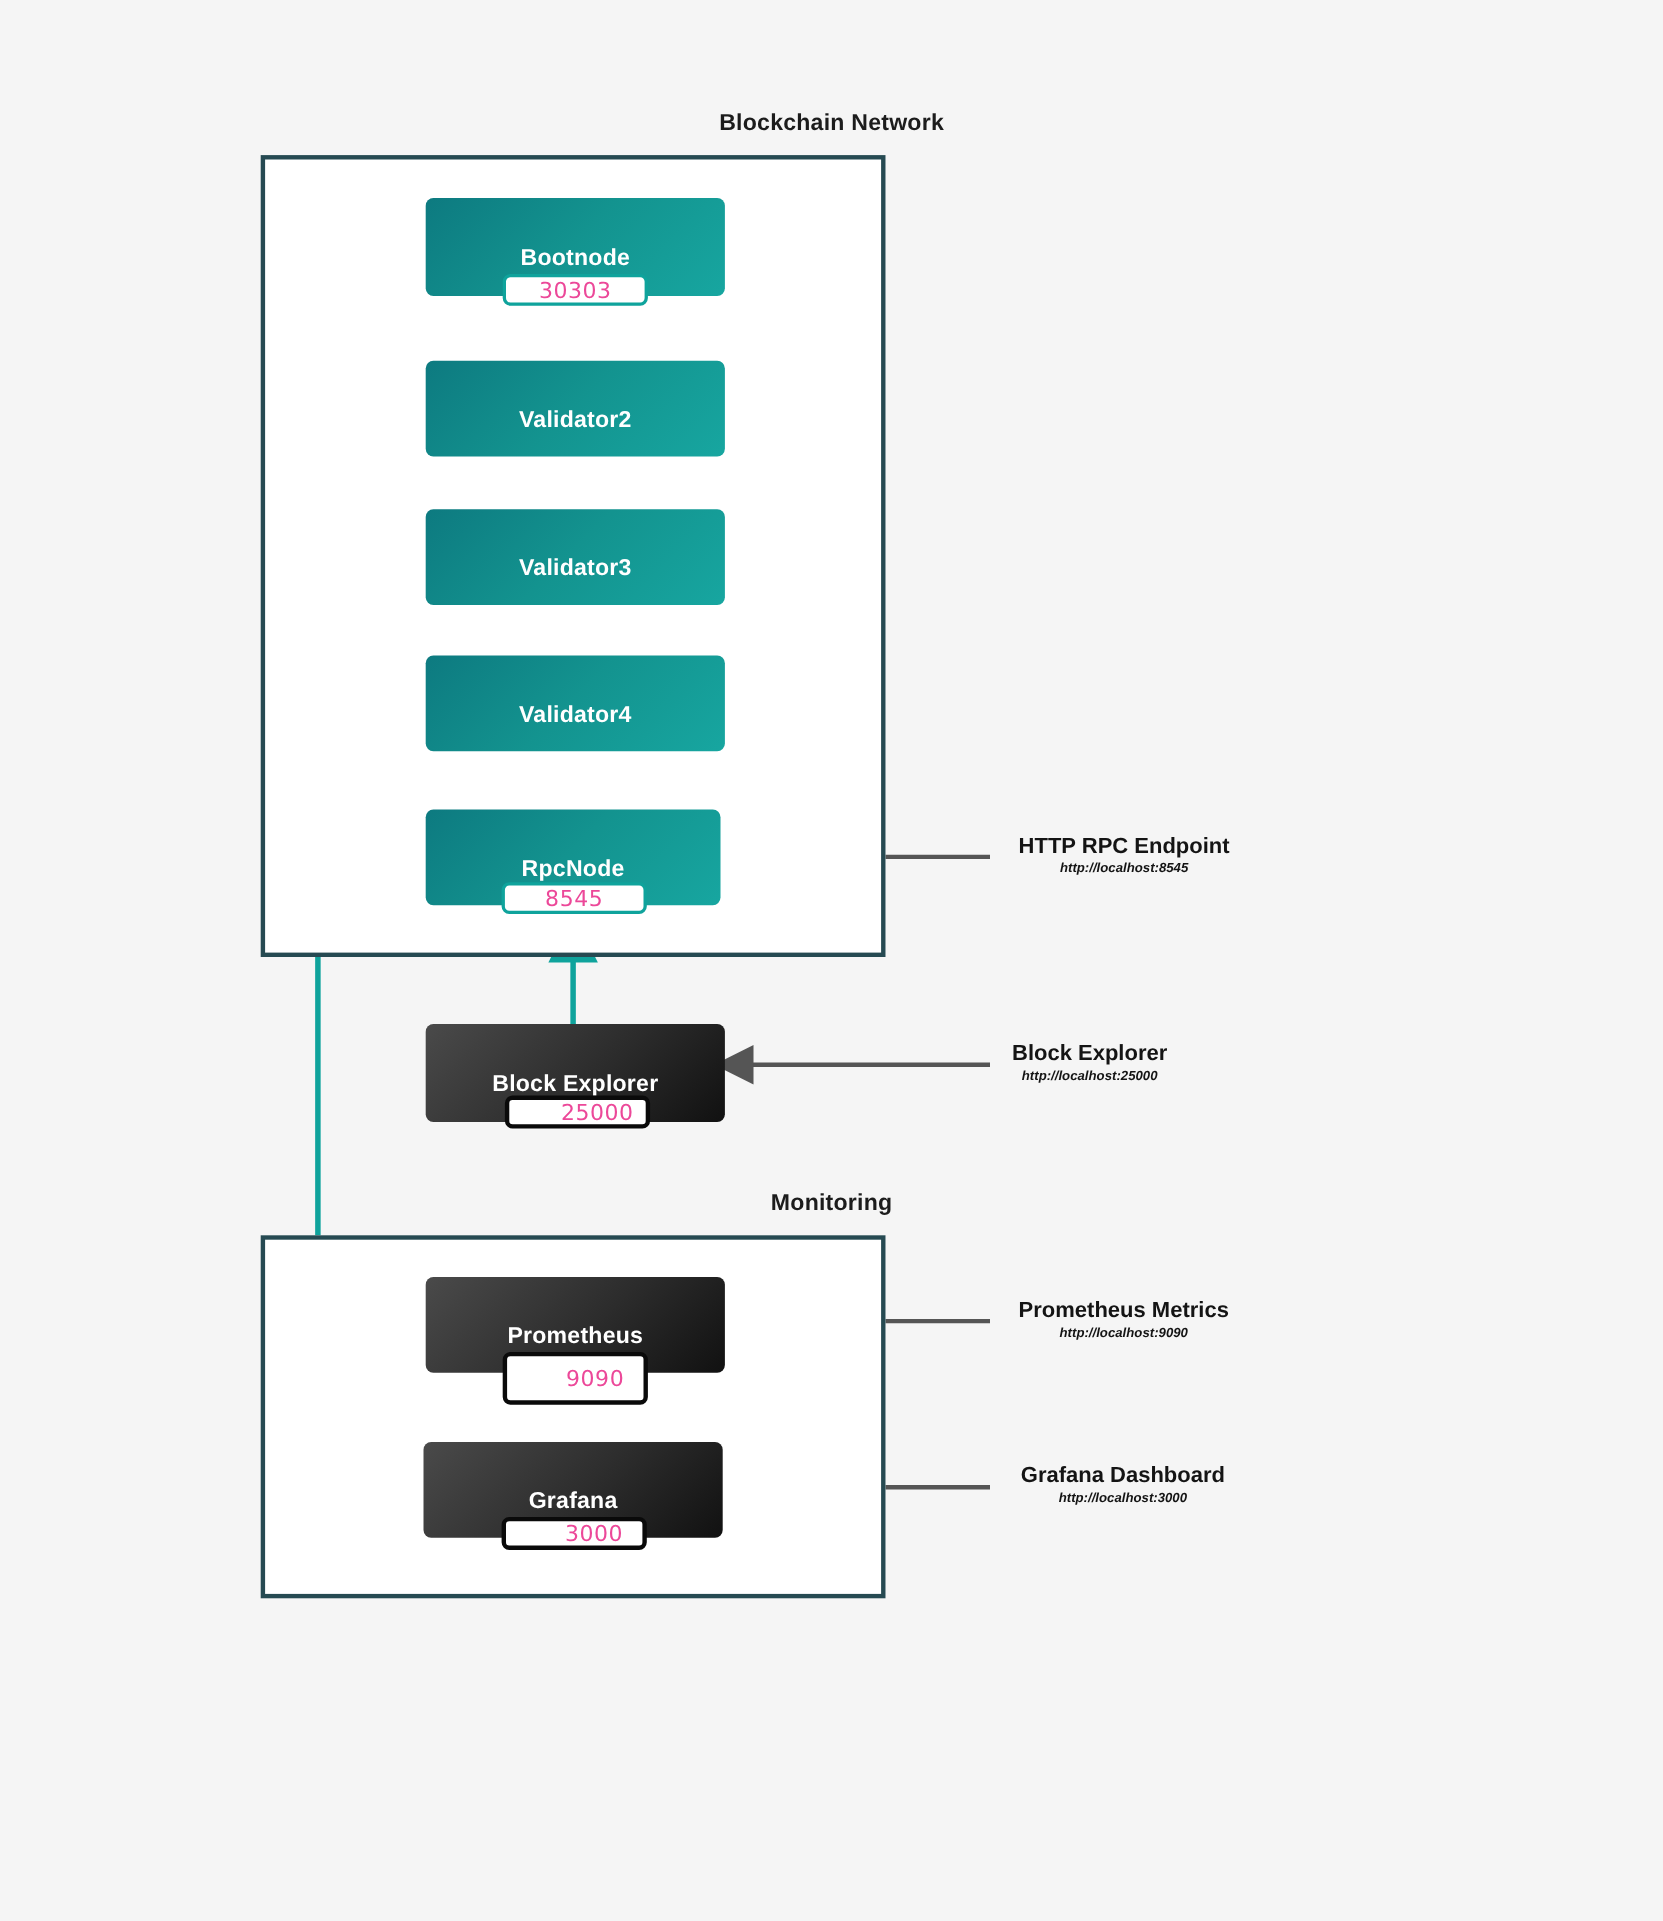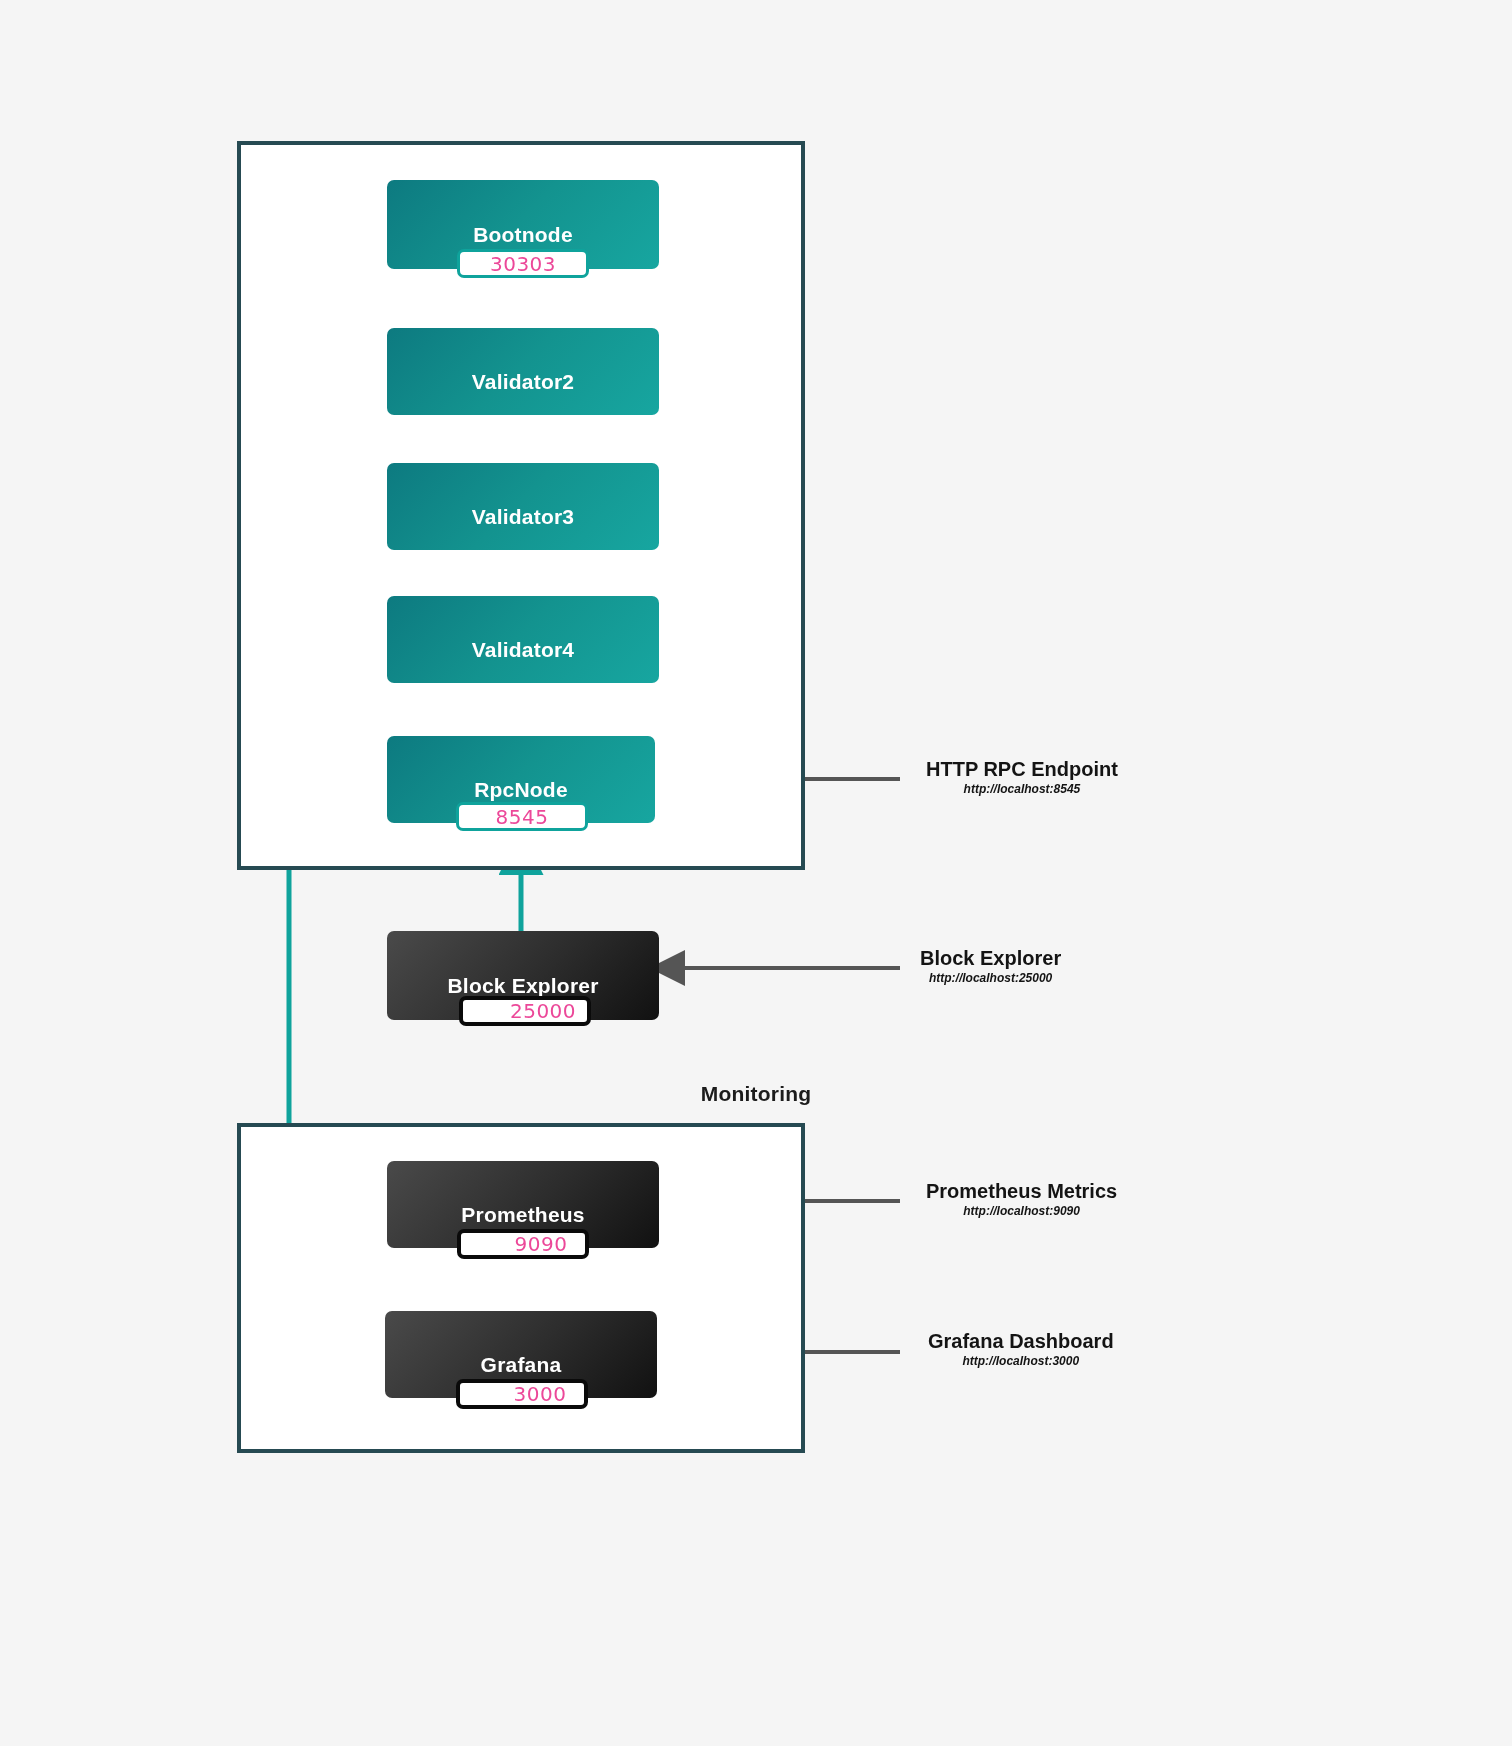--- a/index.html
+++ b/index.html
@@ -163,20 +163,21 @@
     </g>
 
     <g stroke="#555555" stroke-width="4" fill="none">
       <path d="M900,779 L681,779" marker-end="url(#gray-arrow)"></path>
       <path d="M900,968 L681,968" marker-end="url(#gray-arrow)"></path>
       <path d="M900,1201 L681,1201" marker-end="url(#gray-arrow)"></path>
       <path d="M900,1352 L681,1352" marker-end="url(#gray-arrow)"></path>
     </g>
   </svg>
 
+  <div class="cluster-title" style="left:0; top:100px;">Blockchain Network</div>
   <div class="cluster" style="left:237px; top:141px; width:568px; height:729px;"></div>
 
   <div class="node teal" style="left:387px; top:180px; width:272px; height:89px;">
     <span class="node-label">Bootnode</span>
   </div>
   <div class="port teal-border" style="left:457px; top:249px; width:132px; height:29px;">
     <span>30303</span>
   </div>
 
   <div class="node teal" style="left:387px; top:328px; width:272px; height:87px;">
@@ -204,21 +205,21 @@
   <div class="port dark-border" style="left:459px; top:996px; width:132px; height:30px;">
     <span>25000</span>
   </div>
 
   <div class="cluster-title" style="left:0; top:1082px;">Monitoring</div>
   <div class="cluster" style="left:237px; top:1123px; width:568px; height:330px;"></div>
 
   <div class="node dark" style="left:387px; top:1161px; width:272px; height:87px;">
     <span class="node-label">Prometheus</span>
   </div>
-  <div class="port dark-border" style="left:457px; top:1229px; width:132px; height:30px;">
+  <div class="port dark-border" style="left:457px; top:1229px; width:132px; height:48px;">
     <span>9090</span>
   </div>
 
   <div class="node dark" style="left:385px; top:1311px; width:272px; height:87px;">
     <span class="node-label">Grafana</span>
   </div>
   <div class="port dark-border" style="left:456px; top:1379px; width:132px; height:30px;">
     <span>3000</span>
   </div>
 

